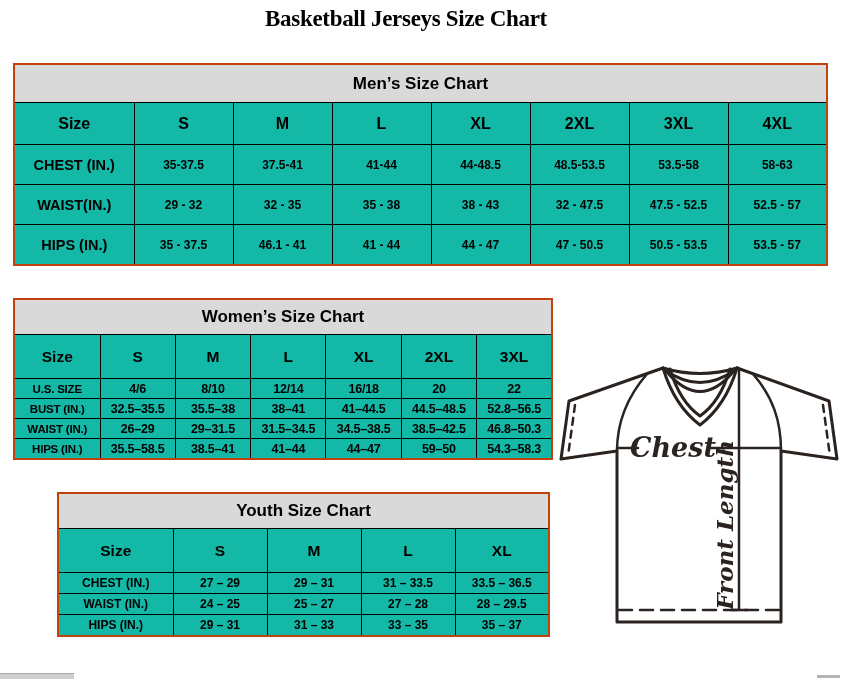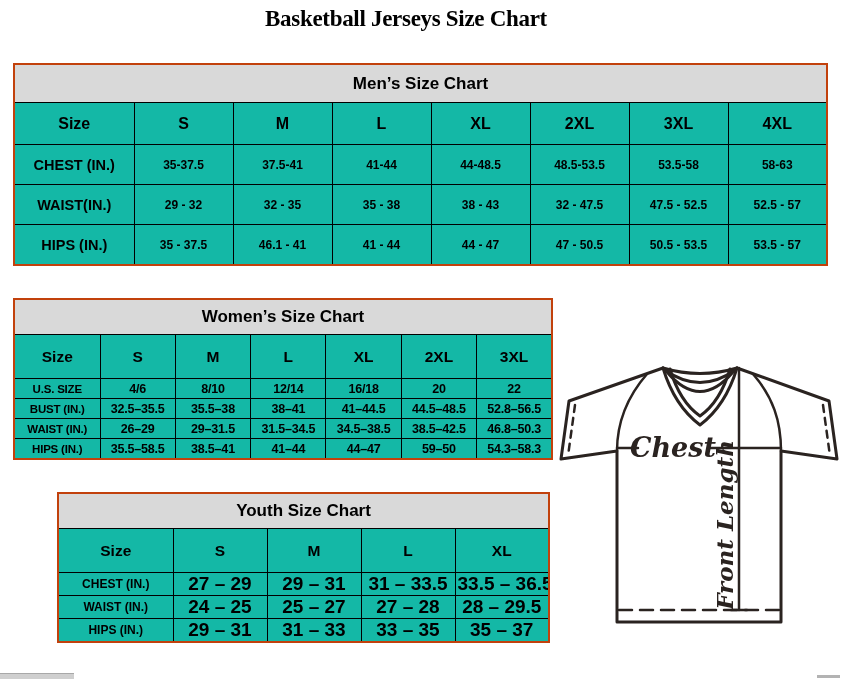--- a/index.html
+++ b/index.html
@@ -33,21 +33,21 @@
   #womens-table col.c-label { width:86px; }
   #womens-table .title-row td { height:34px; }
   #womens-table .head-row th { height:43px; font-size:15.5px; }
   #womens-table .data-row th, #womens-table .data-row td { height:19px; font-size:12.5px; font-weight:bold; letter-spacing:-0.2px; }
   #womens-table .data-row th { font-size:11.5px; }
   
   #youth-table { left:13px; top:492px; width:493px;margin-left:44px; }
   #youth-table col.c-label { width:115px; }
   #youth-table .title-row td { height:34px; }
   #youth-table .head-row th { height:43px; font-size:15.5px; }
-  #youth-table .data-row th, #youth-table .data-row td { height:20px; font-size:19px; font-weight:bold; }
+  #youth-table .data-row th, #youth-table .data-row td { height:20px; font-size:12px; font-weight:bold; }
   #youth-table .data-row th { font-size:12px; }
   
   #jersey-diagram { position:absolute; left:555px; top:353px; width:288px; height:290px; }
   #jersey-diagram text {
     font-family:"DejaVu Serif", serif; font-style:italic; font-weight:bold; fill:#2a2320;
   }
   
   #scrollbar-thumb-left {
     position:absolute; left:0; top:673px; width:74px; height:6px;
     background:#cfcfcf; border-top:1px solid #a8a8a8;

